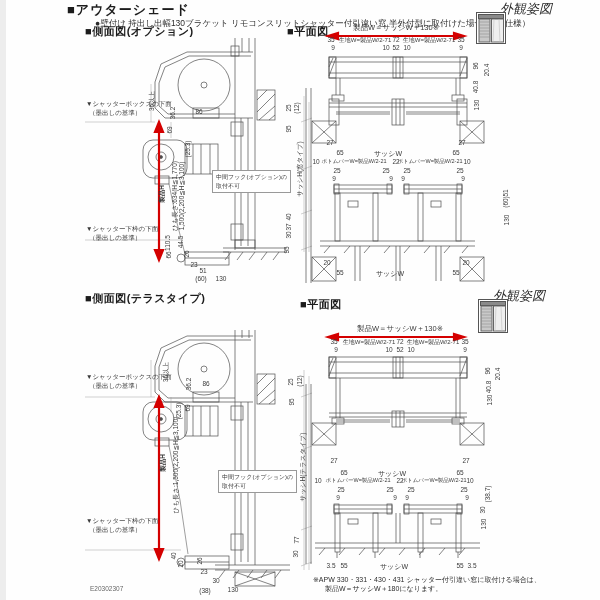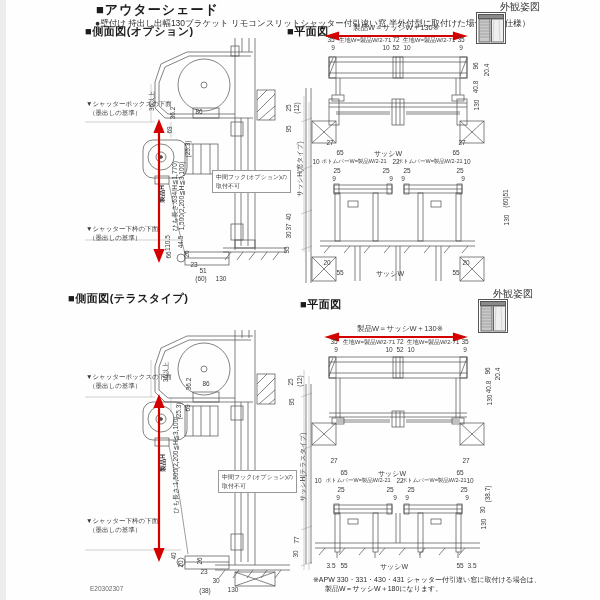--- a/index.html
+++ b/index.html
@@ -8,35 +8,35 @@
   .t{position:absolute;white-space:nowrap;line-height:1;color:#3a3a3a;}
   .c{font-size:6.5px;transform:translate(-50%,-50%);}
   .v{font-size:6.5px;transform:translate(-50%,-50%) rotate(-90deg);}
   .s6{font-size:6px;}
   .s55{font-size:5.5px;}
   .lb{font-size:6.5px;}
   .bold{font-weight:700;}
   .sec{font-size:11px;font-weight:700;color:#1c1c1c;letter-spacing:.5px;}
   .hdr{font-size:13px;font-weight:700;color:#1c1c1c;letter-spacing:1px;}
   .sub{font-size:8.5px;color:#2c2c2c;}
-  .app{font-size:10px;color:#2c2c2c;}
+  .app{font-size:13px;color:#2c2c2c;font-style:italic;}
   .fn{font-size:7px;color:#2c2c2c;}
   .doc{font-size:6.5px;color:#666;}
   .note{position:absolute;border:1px solid #999;background:#fff;padding:2px 3px;
         font-size:6px;line-height:1.45;color:#3a3a3a;white-space:nowrap;}
   svg{position:absolute;overflow:visible;}
   .edge{position:absolute;left:0;top:0;width:6px;height:600px;background:#ededed;}
 </style>
 </head>
 <body>
 
 <div id="page">
   <div class="edge"></div>
 
-  <span class="t hdr" style="left:96px;top:3px">■アウターシェード</span>
+  <span class="t hdr" style="left:67px;top:3px">■アウターシェード</span>
   <span class="t sub" style="left:95px;top:19px">●壁付け 持出し出幅130ブラケット リモコンスリットシャッター付引違い窓 半外付型に取付けた場合（2枚仕様）</span>
 
   <span class="t app" style="left:500px;top:2px">外観姿図</span>
   <svg style="left:476px;top:12px" width="30" height="32" viewBox="0 0 30 32">
     <rect x="0.5" y="0.5" width="29" height="31" fill="#fff" stroke="#555"></rect>
     <rect x="2.5" y="2.5" width="25" height="4" fill="#8a8a8a" stroke="#555"></rect>
     <rect x="3" y="7" width="11" height="23" fill="#c9c9c9" stroke="#666"></rect>
     <path d="M3,10 h11 M3,13 h11 M3,16 h11 M3,19 h11 M3,22 h11 M3,25 h11" stroke="#8f8f8f" stroke-width="0.6"></path>
     <rect x="15.5" y="7" width="12" height="23" fill="#efefef" stroke="#666"></rect>
     <path d="M18,7 L17,30 M23,7 L24,30" stroke="#bdbdbd" stroke-width="0.6"></path>
@@ -263,21 +263,21 @@
   <span class="t c" style="left:463px;top:179px">9</span>
   <span class="t v" style="left:506px;top:193px">51</span>
   <span class="t v" style="left:506px;top:202px">(60)</span>
   <span class="t v" style="left:507px;top:220px">130</span>
   <span class="t c" style="left:327px;top:263px">20</span>
   <span class="t c" style="left:340px;top:273px">55</span>
   <span class="t c" style="left:390px;top:273px;font-size:7px">サッシW</span>
   <span class="t c" style="left:456px;top:273px">55</span>
   <span class="t c" style="left:466px;top:263px">20</span>
 
-  <span class="t sec" style="left:68px;top:293px">■側面図(テラスタイプ)</span>
+  <span class="t sec" style="left:85px;top:293px">■側面図(テラスタイプ)</span>
 
   <svg style="left:85px;top:330px" width="225" height="258" viewBox="0 0 225 258">
     <g stroke="#4f4f4f" stroke-width="0.7" fill="none">
       <line x1="150" y1="0" x2="150" y2="18"></line>
         <line x1="157" y1="0" x2="157" y2="8"></line>
       <line x1="164" y1="0" x2="164" y2="8"></line>
         <line x1="170" y1="0" x2="170" y2="18"></line>
       <path d="M168,6 L102,6 L76,18 L70,36 L70,62 L80,72 L168,72"></path>
       <path d="M166,10 L104,10 L80,21 L74,37 L74,60 L83,68 L150,68"></path>
       <circle cx="119" cy="39" r="26"></circle>

